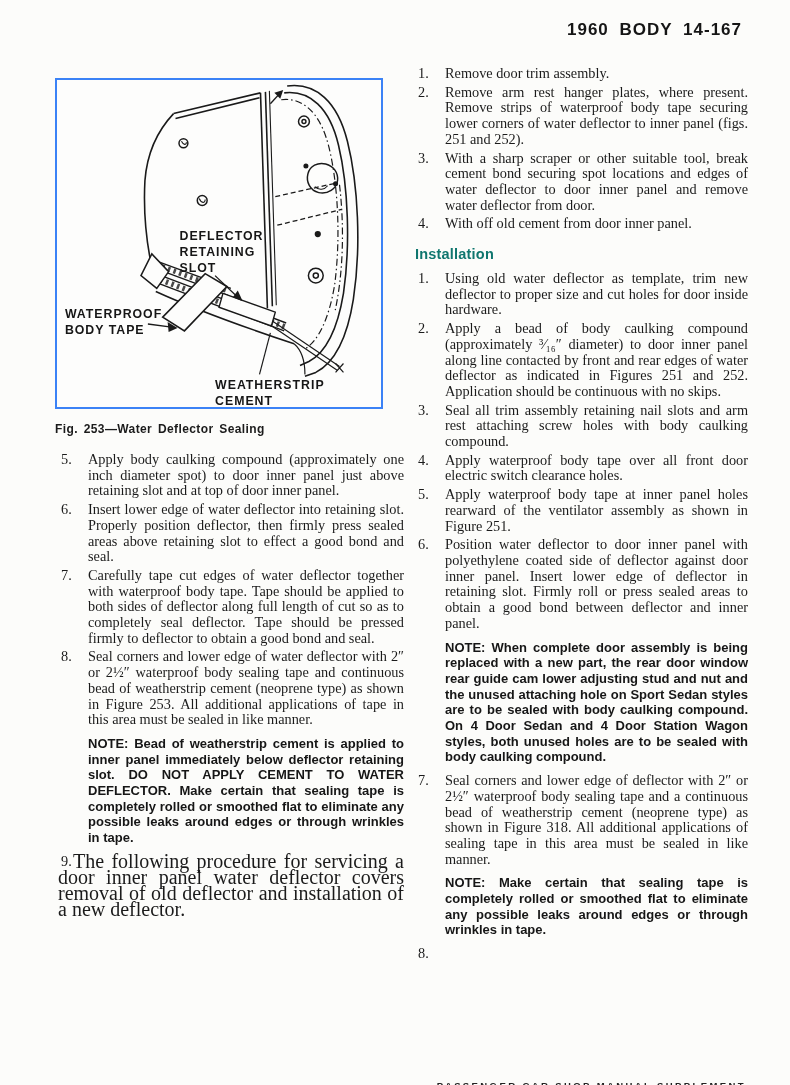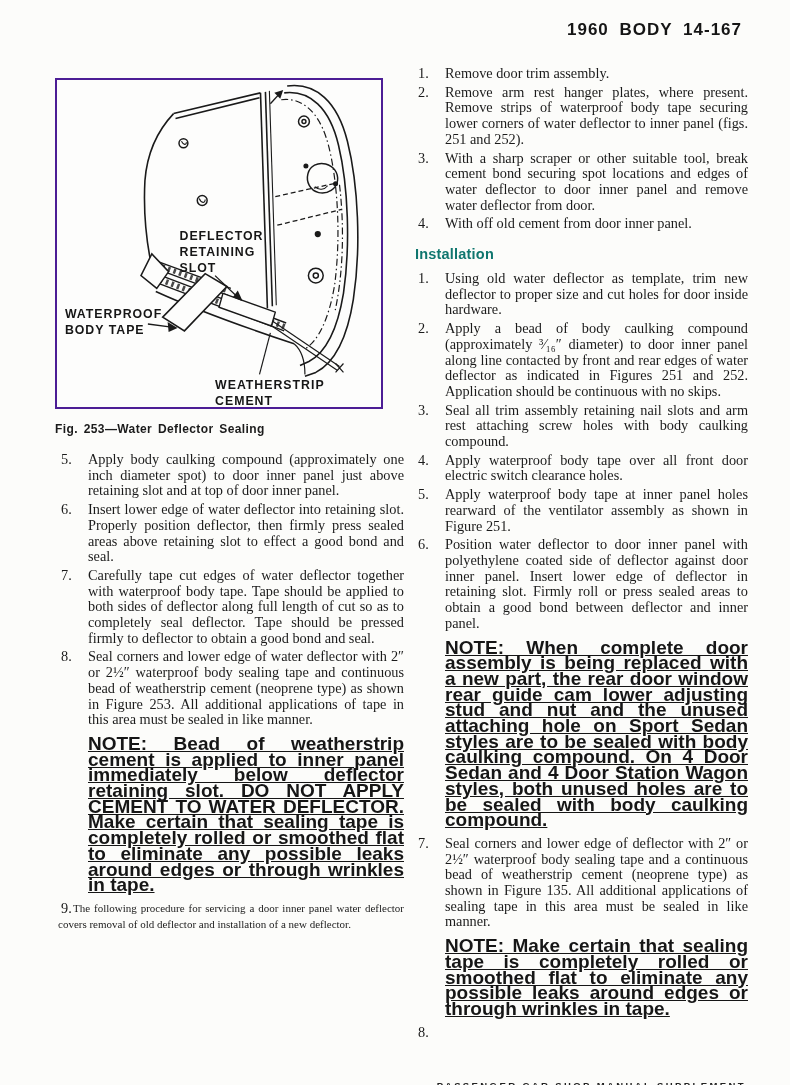--- a/index.html
+++ b/index.html
@@ -8,21 +8,21 @@
     background:#fcfcfa;color:#1b1b1b;overflow:hidden;
     font-family:"Liberation Serif",serif;
   }
   .header{
     position:absolute;top:20px;right:48px;
     font-family:"Liberation Sans",sans-serif;font-weight:bold;
     font-size:17px;letter-spacing:1px;word-spacing:5px;color:#151515;margin-left:32px;
   }
   .figure-box{
     position:absolute;left:55px;top:78px;width:328px;height:331px;
-    border:2px solid #4c1d95;background:#fdfdfc;box-sizing:border-box;
+    border:2px solid #3b82f6;background:#fdfdfc;box-sizing:border-box;
   }
   .figure-box svg{width:100%;height:100%;display:block;}
   .fig-label{
     font-family:"Liberation Sans",sans-serif;font-weight:bold;
     font-size:12.5px;letter-spacing:1px;fill:#161616;
   }
   .figure-caption{
     position:absolute;left:55px;top:422px;width:328px;text-align:left;
     font-family:"Liberation Sans",sans-serif;font-weight:bold;
     font-size:12px;letter-spacing:0.4px;word-spacing:2px;color:#1b1b1b;
@@ -31,28 +31,28 @@
   .left-col{left:58px;top:452px;width:346px;}
   .right-col{left:415px;top:66px;width:333px;}
   .item{
     position:relative;padding-left:30px;text-align:justify;
     font-size:14.3px;line-height:15.7px;margin-bottom:3px;
   }
   .item .num{position:absolute;left:3px;top:0;}
   .note{
     margin:8px 0 8px 30px;text-align:justify;
     font-family:"Liberation Sans",sans-serif;font-weight:bold;
-    font-size:19px;line-height:15.7px;color:#161616;text-decoration:underline;
+    font-size:13px;line-height:15.7px;color:#161616;
   }
   .col-heading{
     font-family:"Liberation Sans",sans-serif;font-weight:bold;
     font-size:14.5px;letter-spacing:0.2px;margin:14px 0 9px 0;color:#0f766e;
   }
   .para{
-    font-size:11px;line-height:15.9px;text-align:justify;text-indent:15px;
+    font-size:20px;line-height:15.9px;text-align:justify;text-indent:15px;
   }
   .footer{
     position:absolute;top:1036px;right:44px;
     font-family:"Liberation Sans",sans-serif;font-weight:bold;
     font-size:9.5px;letter-spacing:2.4px;color:#222;margin-top:44px;
   }
 </style>
 </head>
 <body>
 
@@ -186,21 +186,21 @@
       <span class="num">4.</span><span>Apply waterproof body tape over all front door electric switch clearance holes.</span>
     </div>
     <div class="item">
       <span class="num">5.</span><span>Apply waterproof body tape at inner panel holes rearward of the ventilator assembly as shown in Figure 251.</span>
     </div>
     <div class="item">
       <span class="num">6.</span><span>Position water deflector to door inner panel with polyethylene coated side of deflector against door inner panel. Insert lower edge of deflector in retaining slot. Firmly roll or press sealed areas to obtain a good bond between deflector and inner panel.</span>
     </div>
     <div class="note">NOTE: When complete door assembly is being replaced with a new part, the rear door window rear guide cam lower adjusting stud and nut and the unused attaching hole on Sport Sedan styles are to be sealed with body caulking compound. On 4 Door Sedan and 4 Door Station Wagon styles, both unused holes are to be sealed with body caulking compound.</div>
     <div class="item">
-      <span class="num">7.</span><span>Seal corners and lower edge of deflector with 2″ or 2½″ waterproof body sealing tape and a continuous bead of weatherstrip cement (neoprene type) as shown in Figure 135. All additional applications of sealing tape in this area must be sealed in like manner.</span>
+      <span class="num">7.</span><span>Seal corners and lower edge of deflector with 2″ or 2½″ waterproof body sealing tape and a continuous bead of weatherstrip cement (neoprene type) as shown in Figure 318. All additional applications of sealing tape in this area must be sealed in like manner.</span>
     </div>
     <div class="note">NOTE: Make certain that sealing tape is completely rolled or smoothed flat to eliminate any possible leaks around edges or through wrinkles in tape.</div>
     <div class="item">
       <span class="num">8.</span>
     </div>
   </div>
 
   <div class="footer">PASSENGER CAR SHOP MANUAL SUPPLEMENT</div>
 
 </div>

